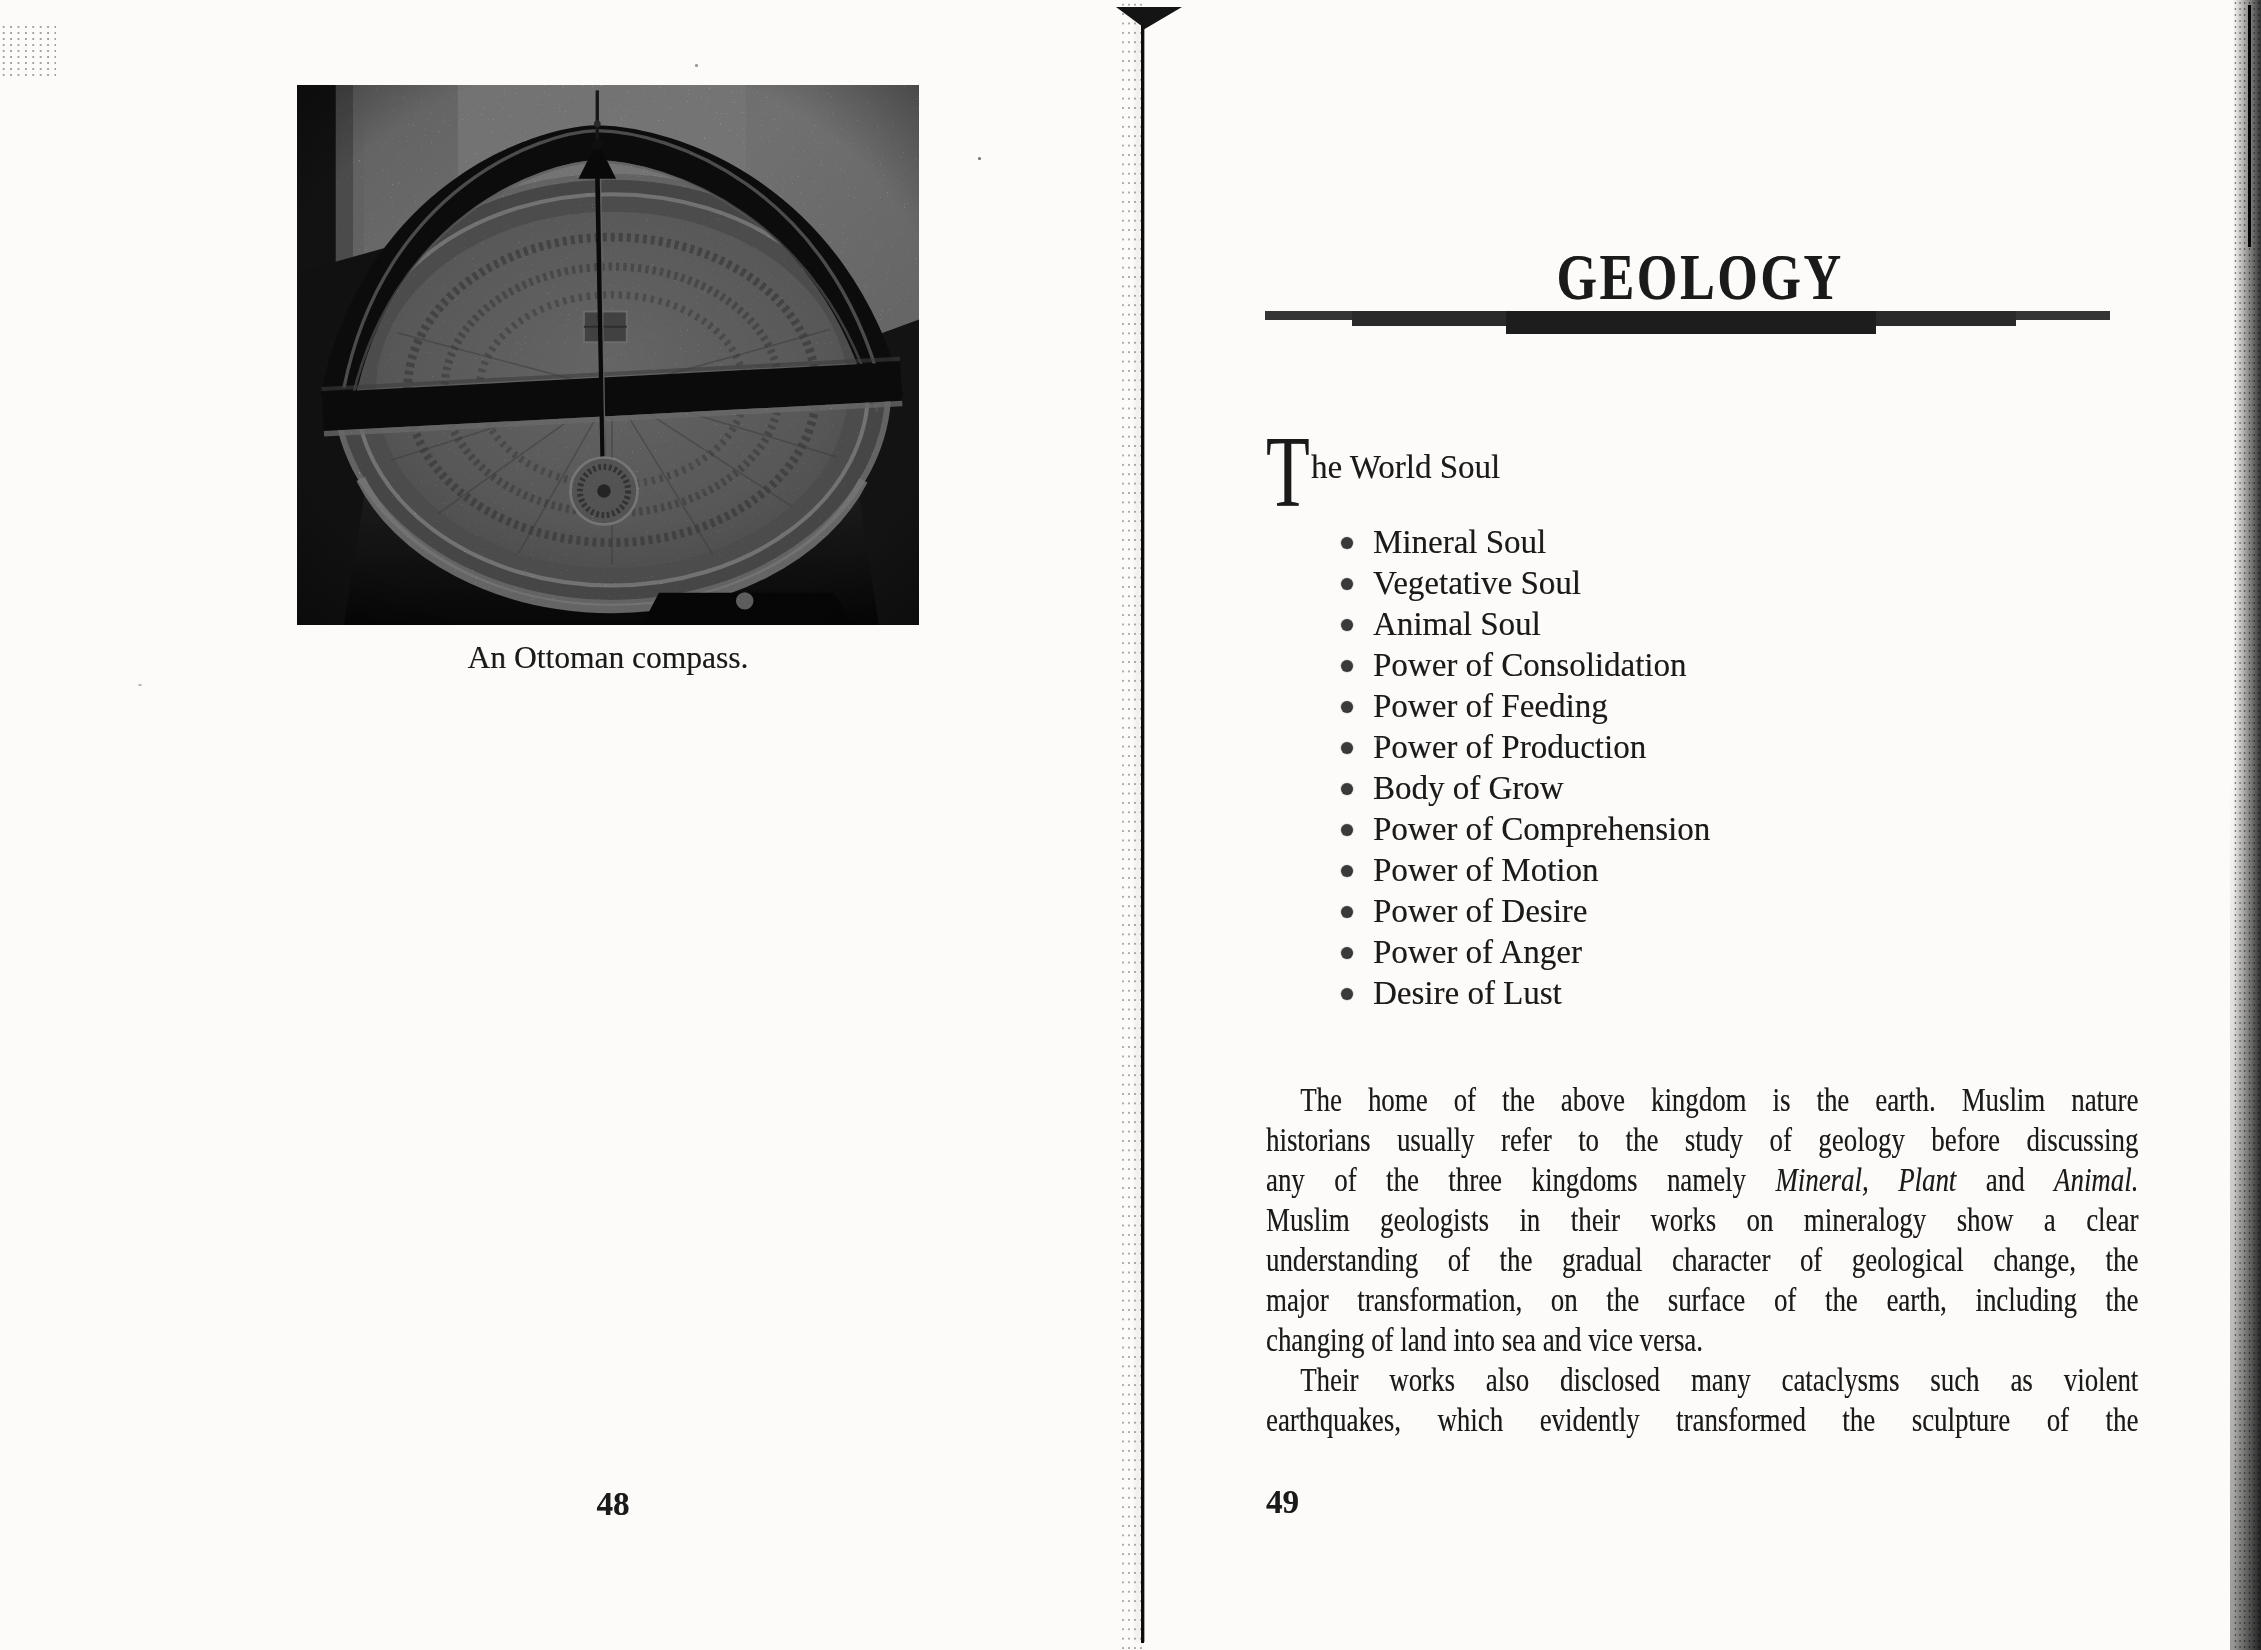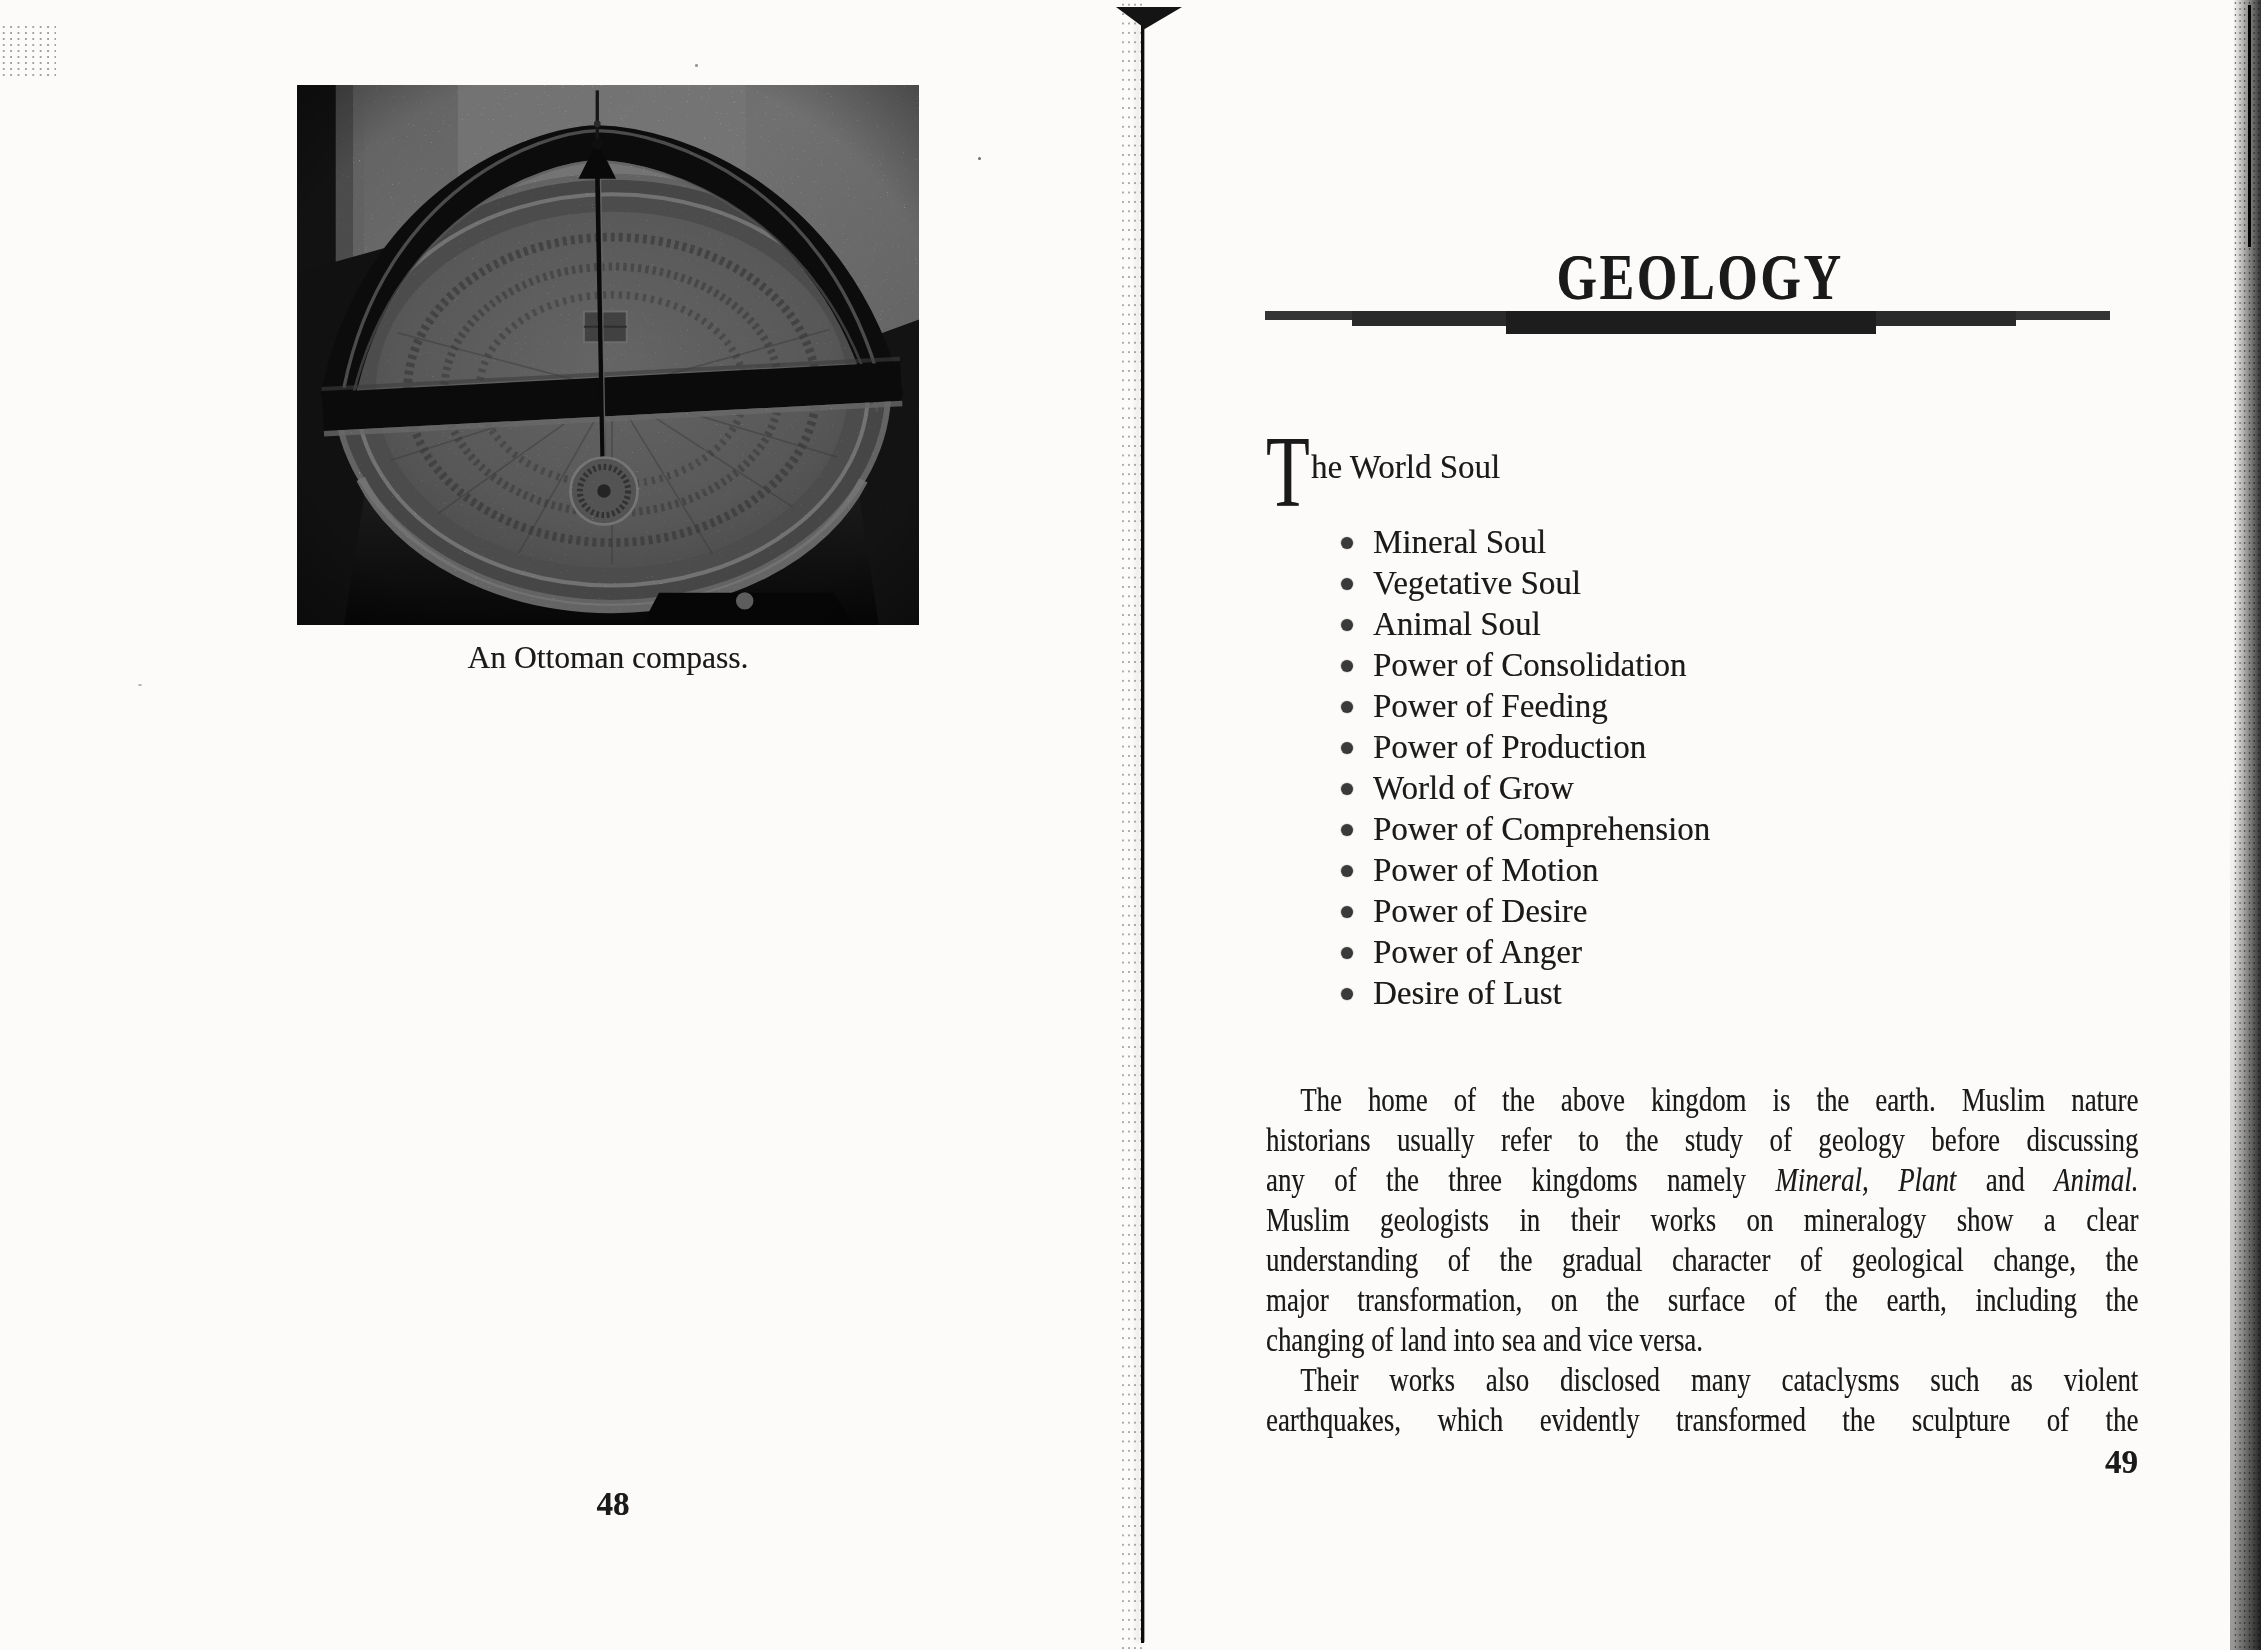--- a/index.html
+++ b/index.html
@@ -69,21 +69,21 @@
     transform:scaleX(0.81375); transform-origin:0 0;
     font-size:33px; line-height:40px;
     text-shadow:0.3px 0.3px 0.5px rgba(26,26,26,.45);
   }
   #body-text .line{white-space:normal;}
   #body-text .line.j{text-align:justify; text-align-last:justify;}
   #body-text .line.indent{text-indent:42px;}
   #body-text .it{font-style:italic;}
 
   #page-number-right{
-    left:1266px; top:1444px; width:872px; text-align:right;
+    left:1266px; top:1484px; width:872px; text-align:left;
     font-weight:bold; font-size:33px;
     text-shadow:0.3px 0.3px 0.4px rgba(26,26,26,.5);
   }
 
   
   #gutter-speckle{
     left:1120px; top:0; width:23px; height:1650px; opacity:.55;
     background-image:radial-gradient(circle, rgba(30,30,30,.65) 0 0.8px, transparent 1.3px);
     background-size:6px 9.4px;
   }
@@ -233,21 +233,21 @@
     <span id="heading-rest">he World Soul</span>
   </div>
 
   <ul class="abs" id="bullet-list">
       <li><span class="dot"></span><span>Mineral Soul</span></li>
       <li><span class="dot"></span><span>Vegetative Soul</span></li>
       <li><span class="dot"></span><span>Animal Soul</span></li>
       <li><span class="dot"></span><span>Power of Consolidation</span></li>
       <li><span class="dot"></span><span>Power of Feeding</span></li>
       <li><span class="dot"></span><span>Power of Production</span></li>
-      <li><span class="dot"></span><span>World of Grow</span></li>
+      <li><span class="dot"></span><span>Body of Grow</span></li>
       <li><span class="dot"></span><span>Power of Comprehension</span></li>
       <li><span class="dot"></span><span>Power of Motion</span></li>
       <li><span class="dot"></span><span>Power of Desire</span></li>
       <li><span class="dot"></span><span>Power of Anger</span></li>
       <li><span class="dot"></span><span>Desire of Lust</span></li>
     </ul>
 
   <div class="abs" id="body-text">
       <div class="line j indent"><span>The home of the above kingdom is the earth. Muslim nature</span></div>
       <div class="line j"><span>historians usually refer to the study of geology before discussing</span></div>

